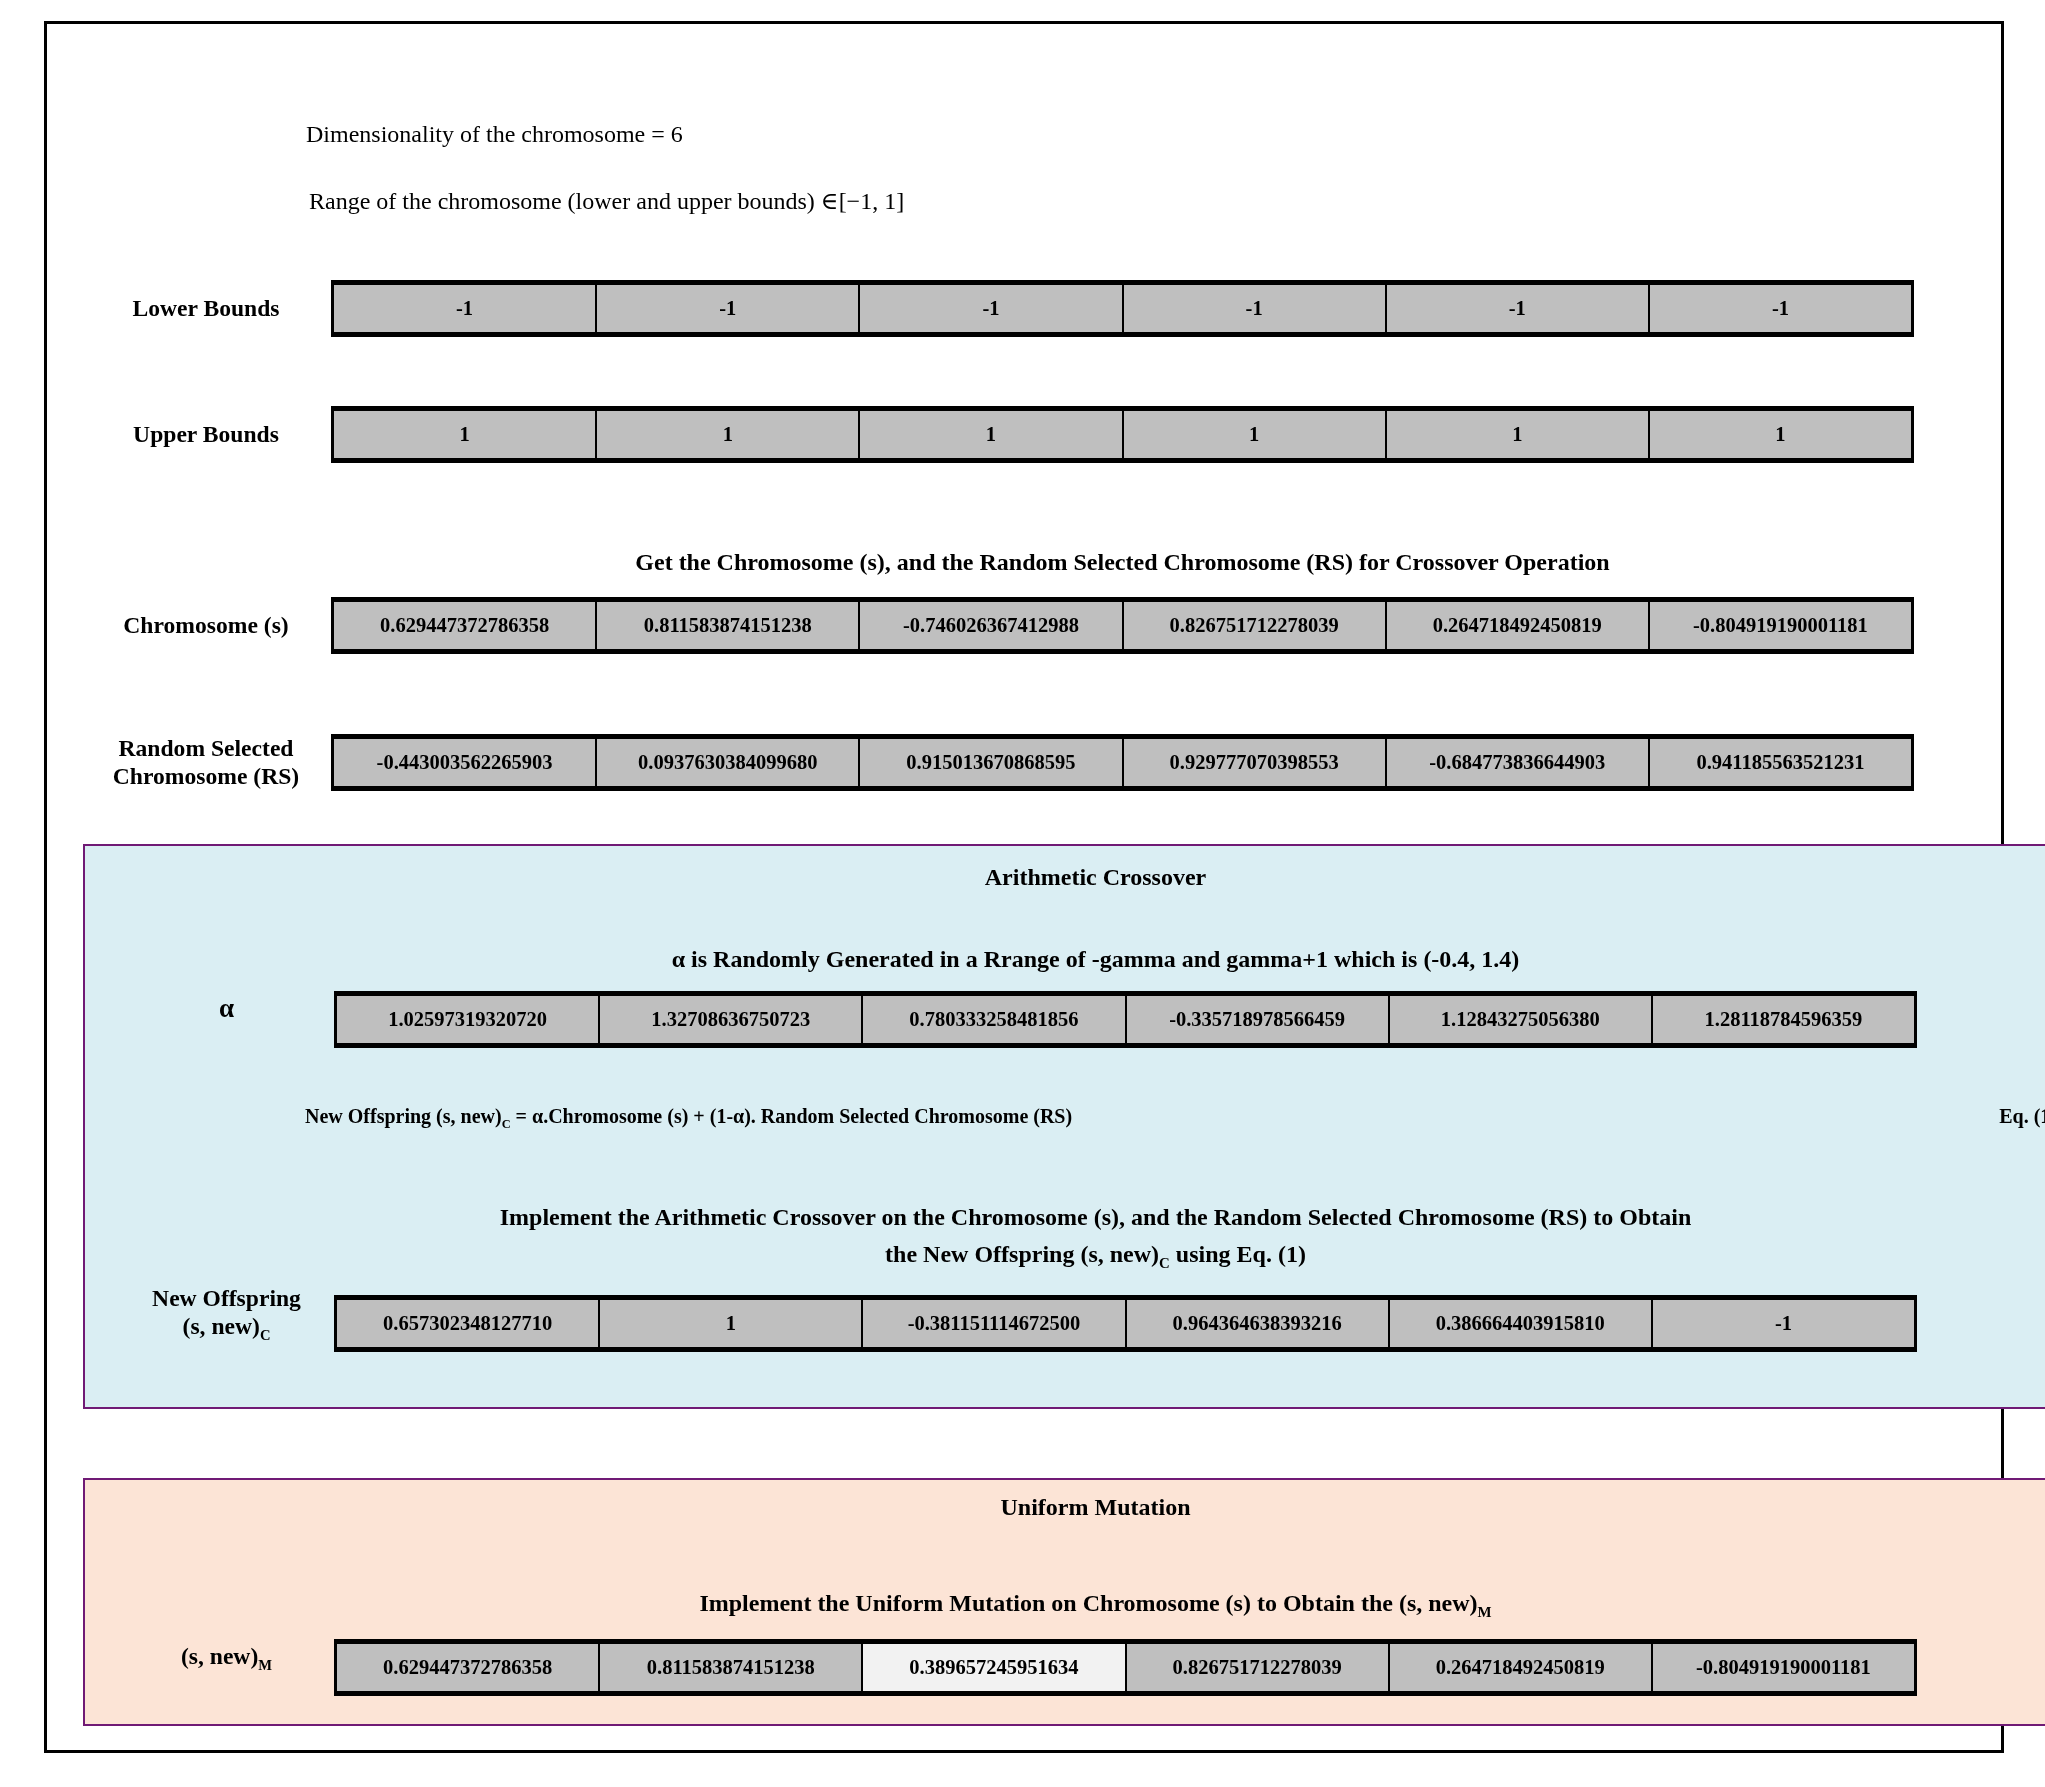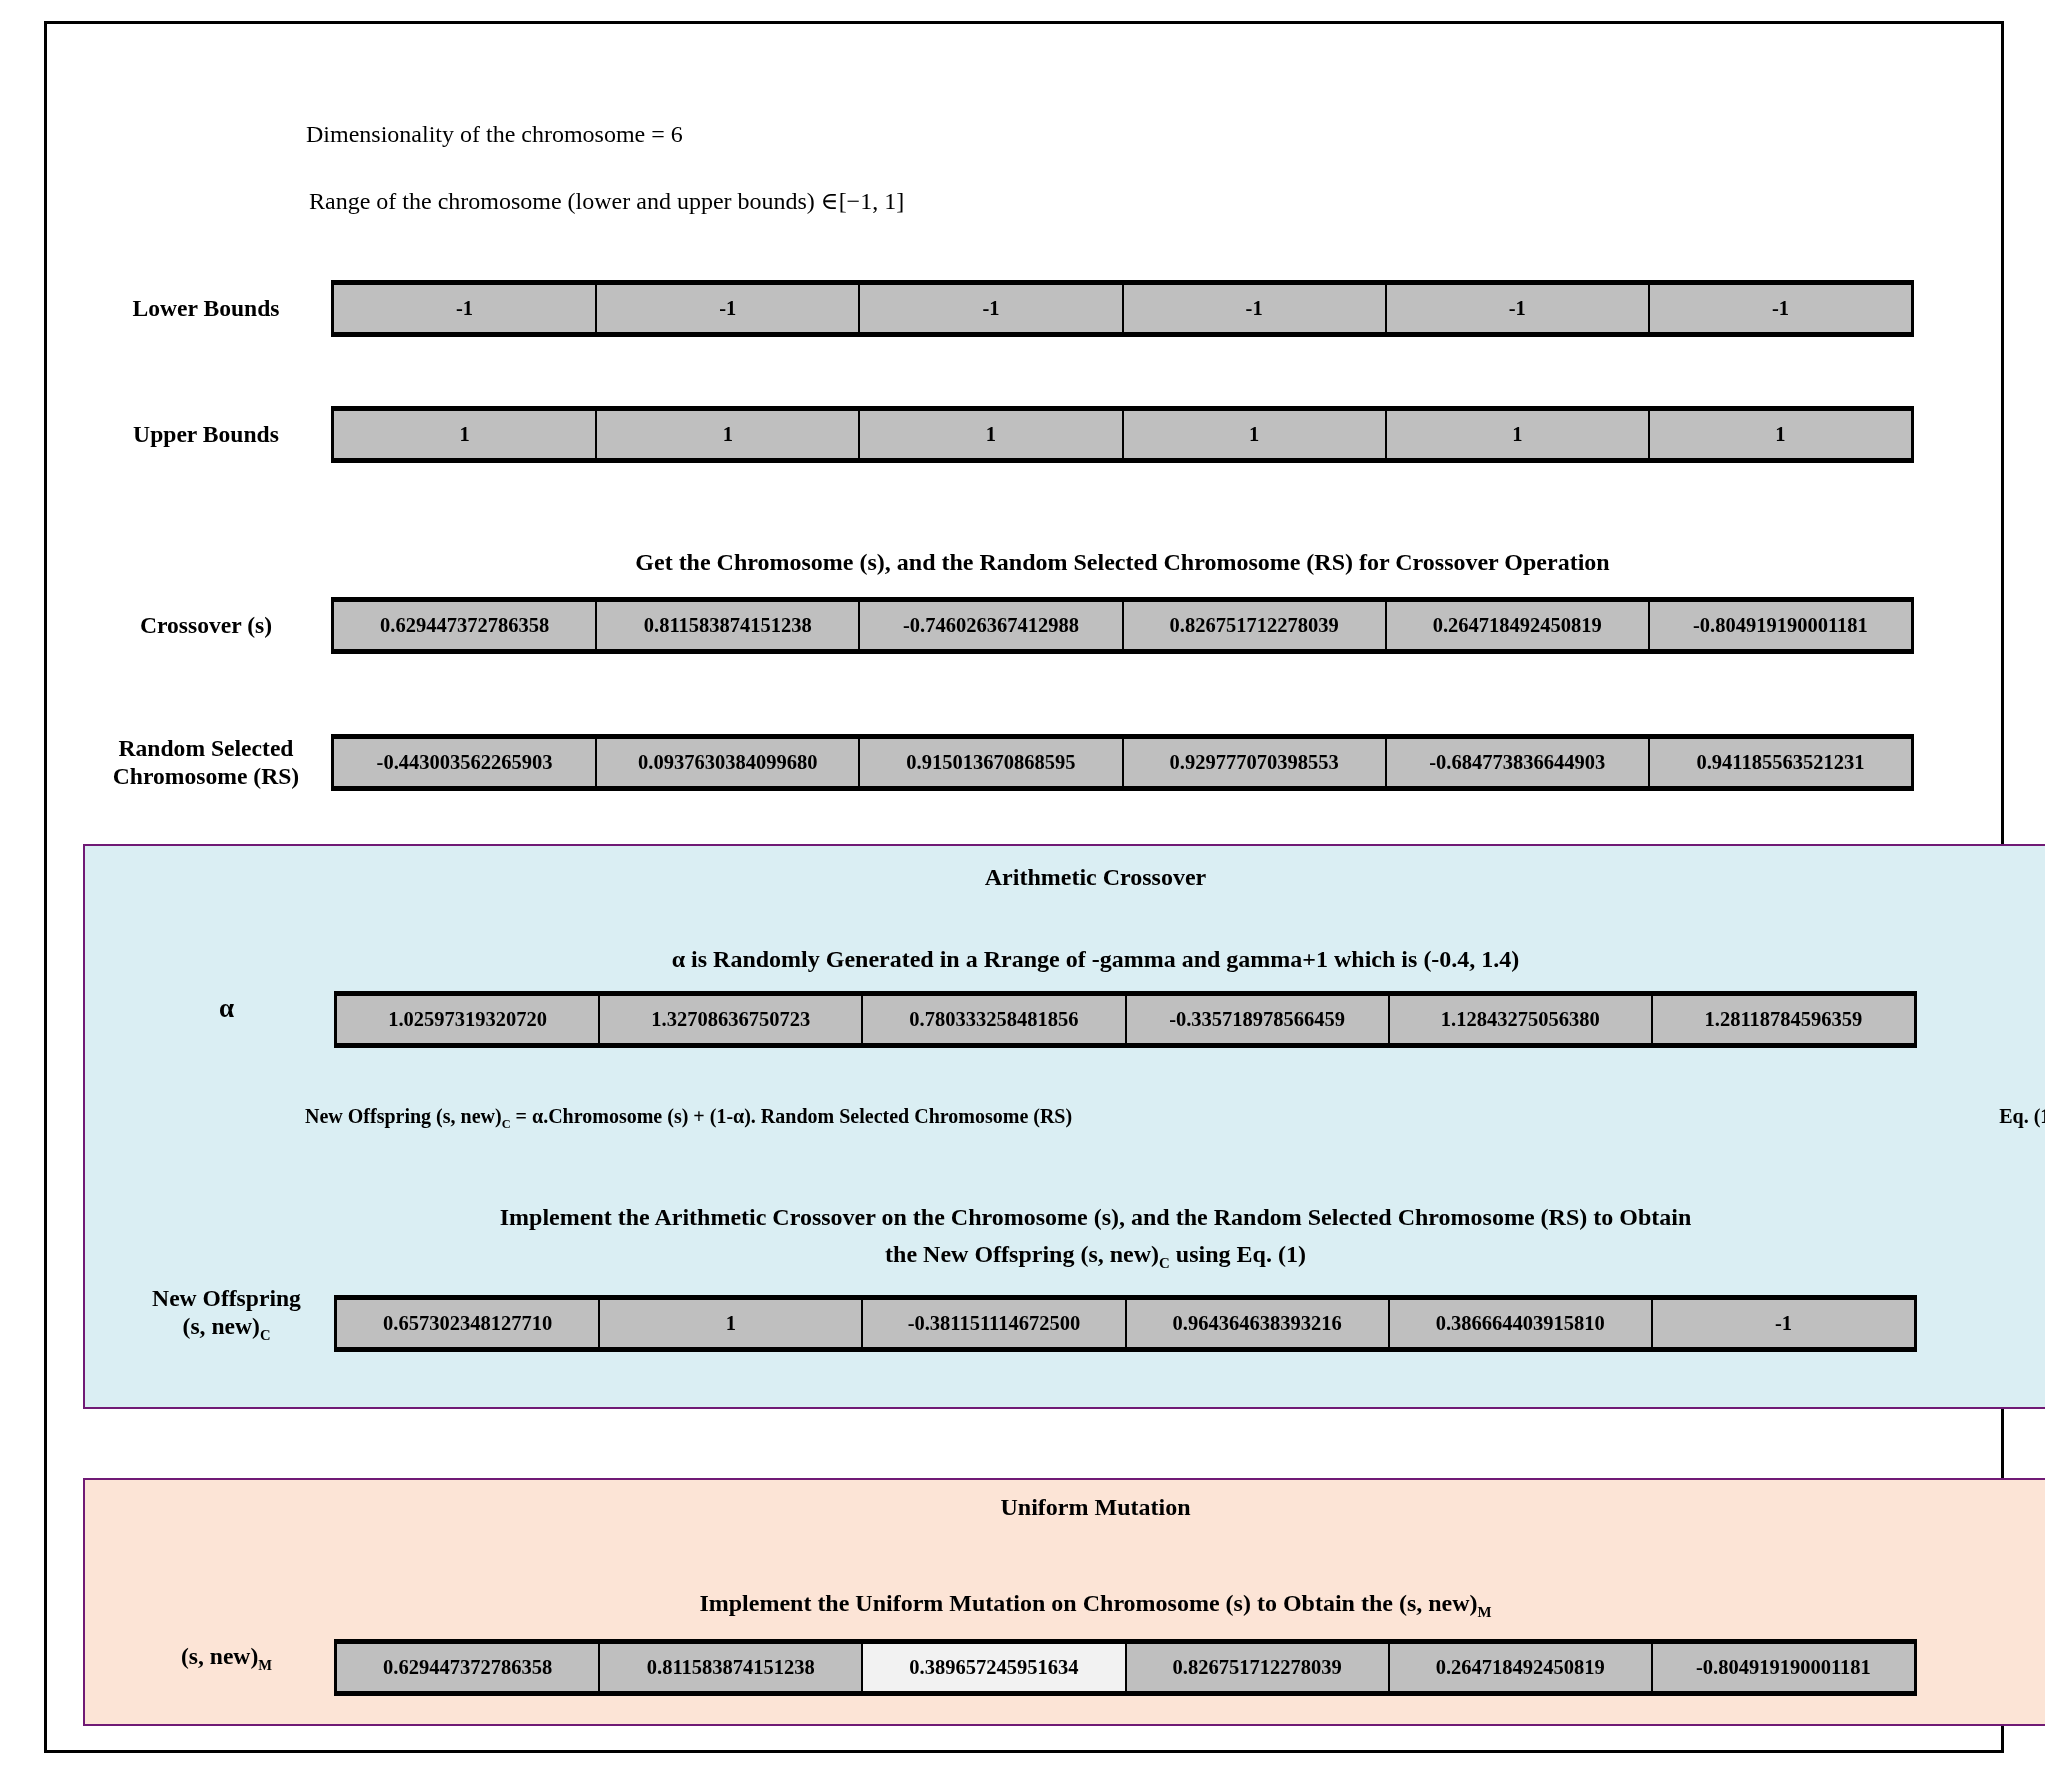--- a/index.html
+++ b/index.html
@@ -90,21 +90,21 @@
         <div class="cell">1</div>
         <div class="cell">1</div>
         <div class="cell">1</div>
         <div class="cell">1</div>
       </div>
   </div>
 
   <div class="heading" style="left:284px;top:525px;width:1583px">Get the Chromosome (s), and  the Random Selected Chromosome (RS) for Crossover Operation</div>
 
   <div class="row" style="top:573px">
-    <div class="row-label">Crossover (s)</div>
+    <div class="row-label">Chromosome (s)</div>
     <div class="bar">
         <div class="cell">0.629447372786358</div>
         <div class="cell">0.811583874151238</div>
         <div class="cell">-0.746026367412988</div>
         <div class="cell">0.826751712278039</div>
         <div class="cell">0.264718492450819</div>
         <div class="cell">-0.804919190001181</div>
       </div>
   </div>
 

